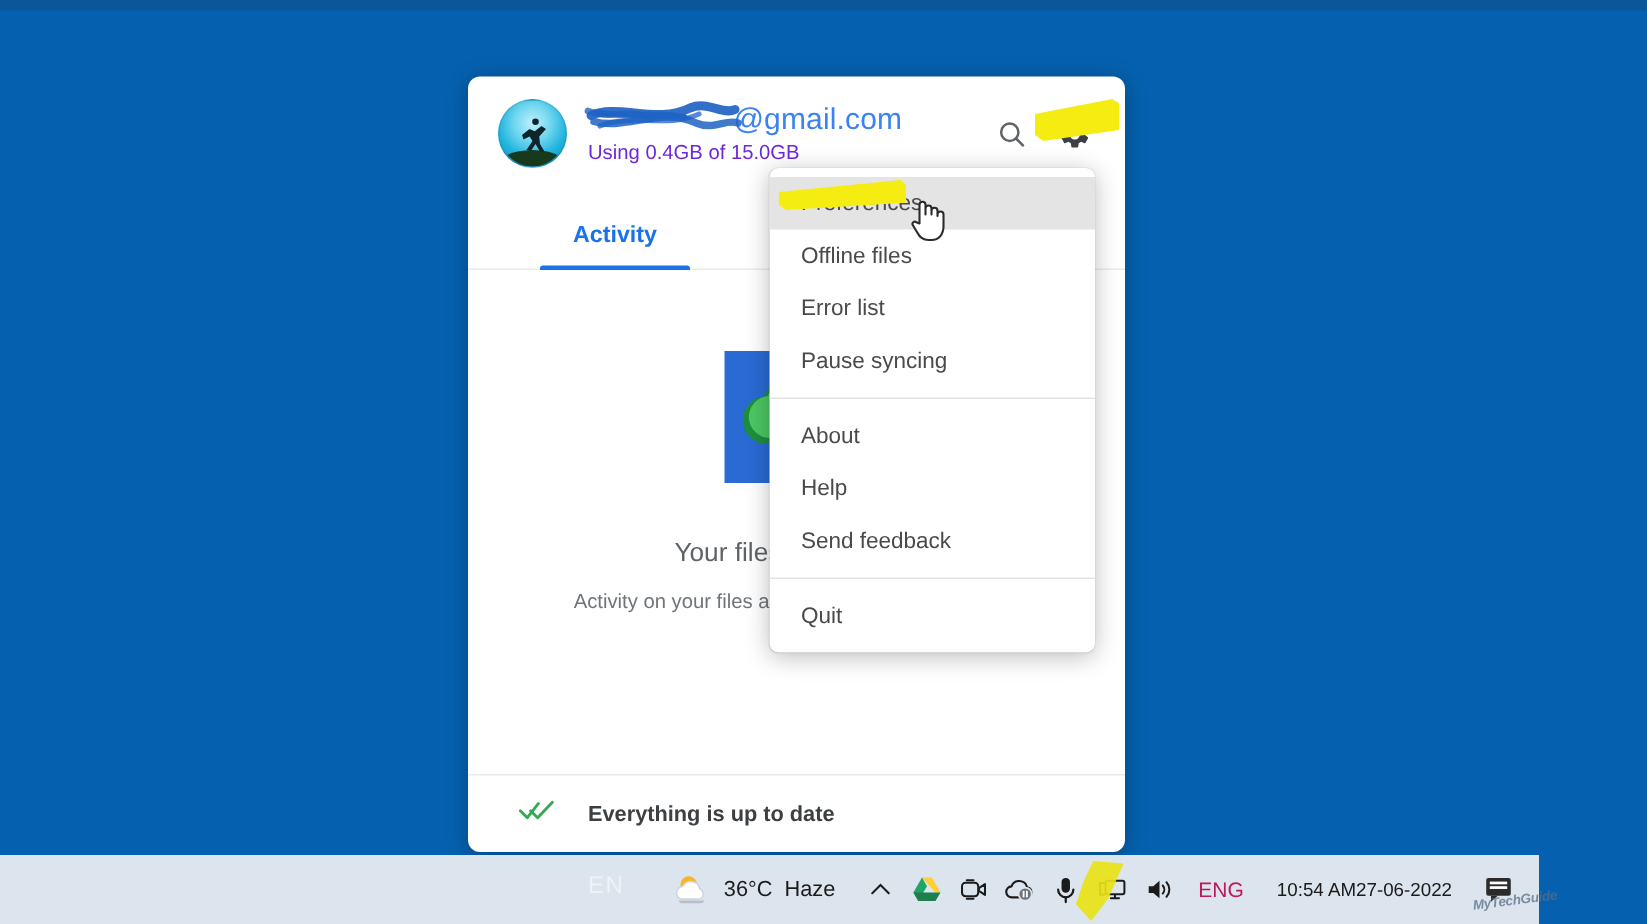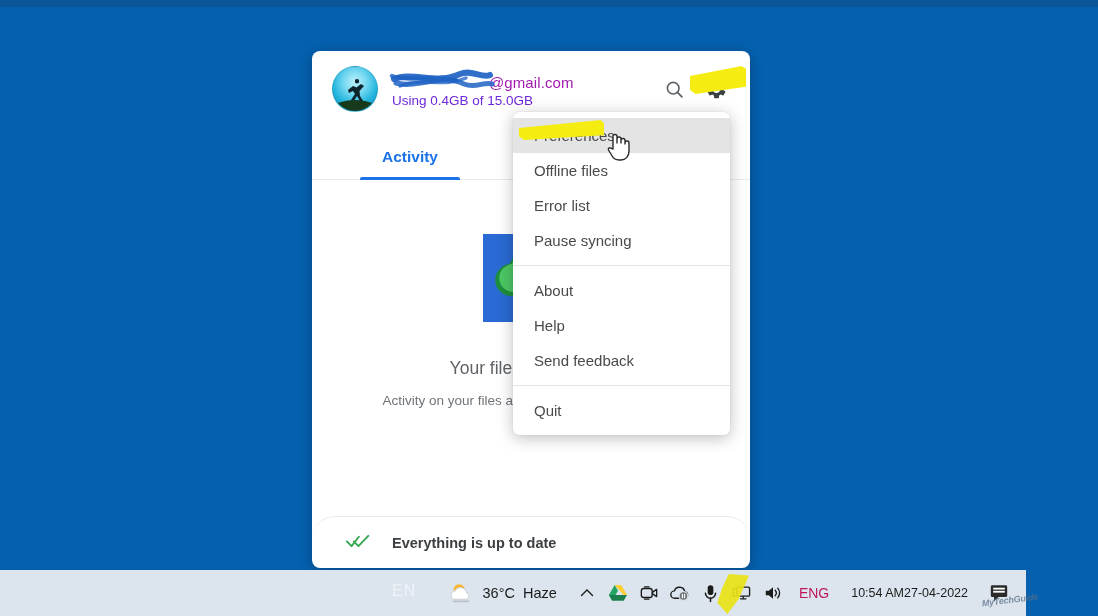--- a/index.html
+++ b/index.html
@@ -57,21 +57,21 @@
   #account-email-row {
     display: flex; align-items: baseline; font-size: 17px; color: #3c4043;
     white-space: nowrap;
   }
   #email-redaction {
     position: relative;
     width: 96px; height: 17px;
     flex: none; margin-right: 1px;
   }
   #email-redaction svg { position: absolute; left: -6px; top: -6px; }
-  #email-domain { font-size: 15px; color: #a21caf; letter-spacing: .1px; }
+  #email-domain { font-size: 20px; color: #3b82f6; letter-spacing: .1px; }
   #storage-line { font-size: 13.5px; color: #6d28d9; margin-top: 2px; }
 
   #header-actions { display: flex; align-items: center; gap: 6px; flex: none; }
   .icon-btn {
     width: 36px; height: 36px; border-radius: 50%;
     display: flex; align-items: center; justify-content: center;
     position: relative; cursor: pointer; background: transparent; border: none;
   }
   #gear-highlight {
     position: absolute; left: 690px; top: 66px;
@@ -107,21 +107,21 @@
     margin-top: 24px; font-size: 17.5px; color: #5f6368;
   }
   #empty-subtitle {
     margin-top: 14px; font-size: 13.5px; color: #70757a;
   }
 
   
   #panel-footer {
     height: 52px; flex: none;
     border-top: 1px solid #e8eaed;
-    display: flex; align-items: center; padding-left: 34px; gap: 22px; border-radius: 23px;
+    display: flex; align-items: center; padding-left: 34px; gap: 22px;
   }
   #sync-status-text { font-size: 14.5px; color: #3c4043; font-weight: bold; }
 
   
   #context-menu {
     position: absolute; left: 513px; top: 112px;
     width: 217px;
     background: #ffffff;
     border-radius: 6px;
     box-shadow: 0 3px 16px rgba(0,0,0,.26), 0 0 1px rgba(0,0,0,.2);
@@ -393,21 +393,21 @@
         <path d="M13.4 7a4.5 4.5 0 0 1 0 6" fill="none" stroke="#1b1b1b" stroke-width="1.5" stroke-linecap="round"></path>
         <path d="M16.2 4.6a8 8 0 0 1 0 10.8" fill="none" stroke="#1b1b1b" stroke-width="1.5" stroke-linecap="round"></path>
       </svg>
     </div>
   </div>
 
   <div id="lang-indicator">ENG</div>
 
   <div id="clock">
     <span>10:54 AM</span>
-    <span>27-04-2022</span>
+    <span>27-06-2022</span>
   </div>
 
   <div id="notif-area">
     <svg width="22" height="20" viewBox="0 0 24 22">
       <rect x="3" y="2.5" width="18" height="13" rx="1.6" fill="#2b2b2b"></rect>
       <rect x="5.6" y="5.2" width="12.8" height="2" fill="#ffffff"></rect>
       <rect x="5.6" y="8.6" width="12.8" height="2" fill="#ffffff"></rect>
       <path d="M6.5 15.5 L6.5 20 L11.5 15.5 Z" fill="#2b2b2b"></path>
     </svg>
     <div id="notif-watermark">MyTechGuide</div>

